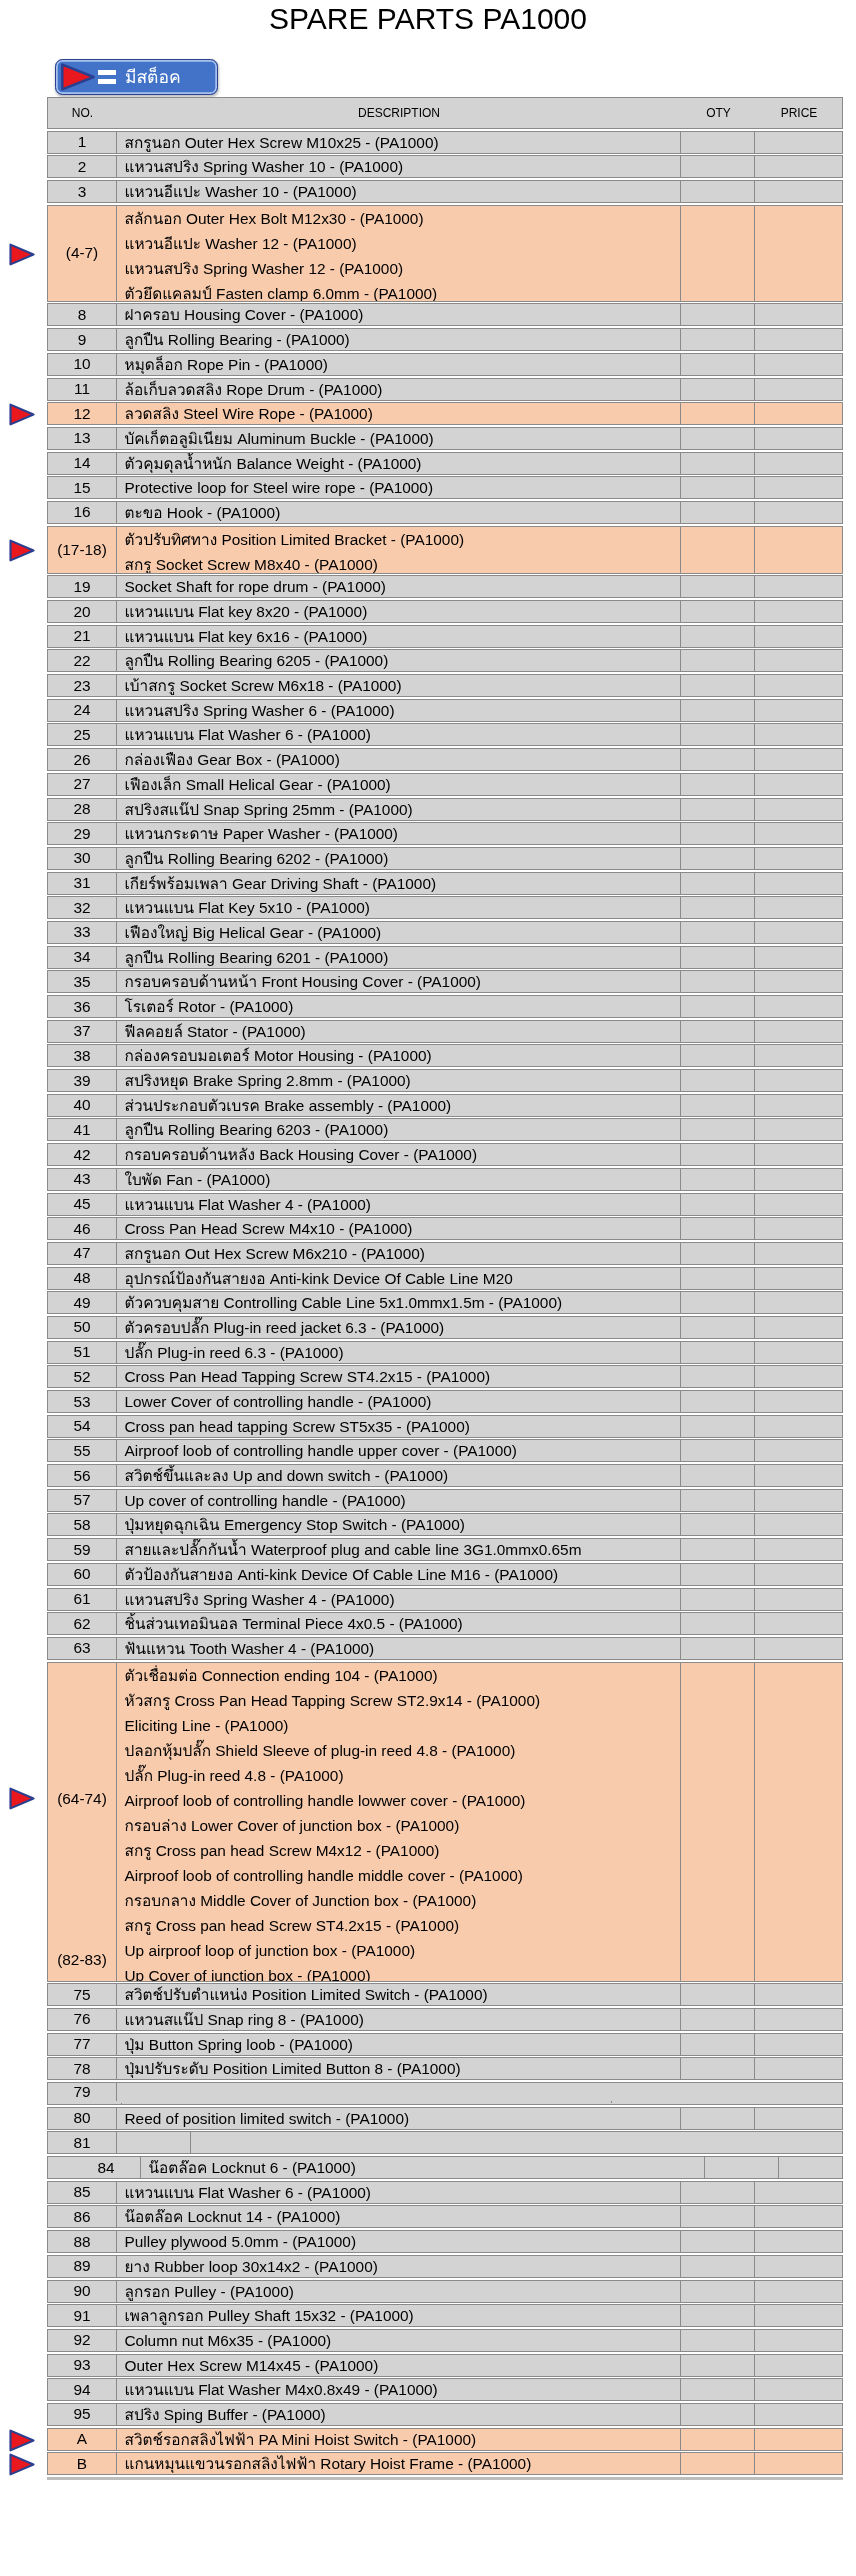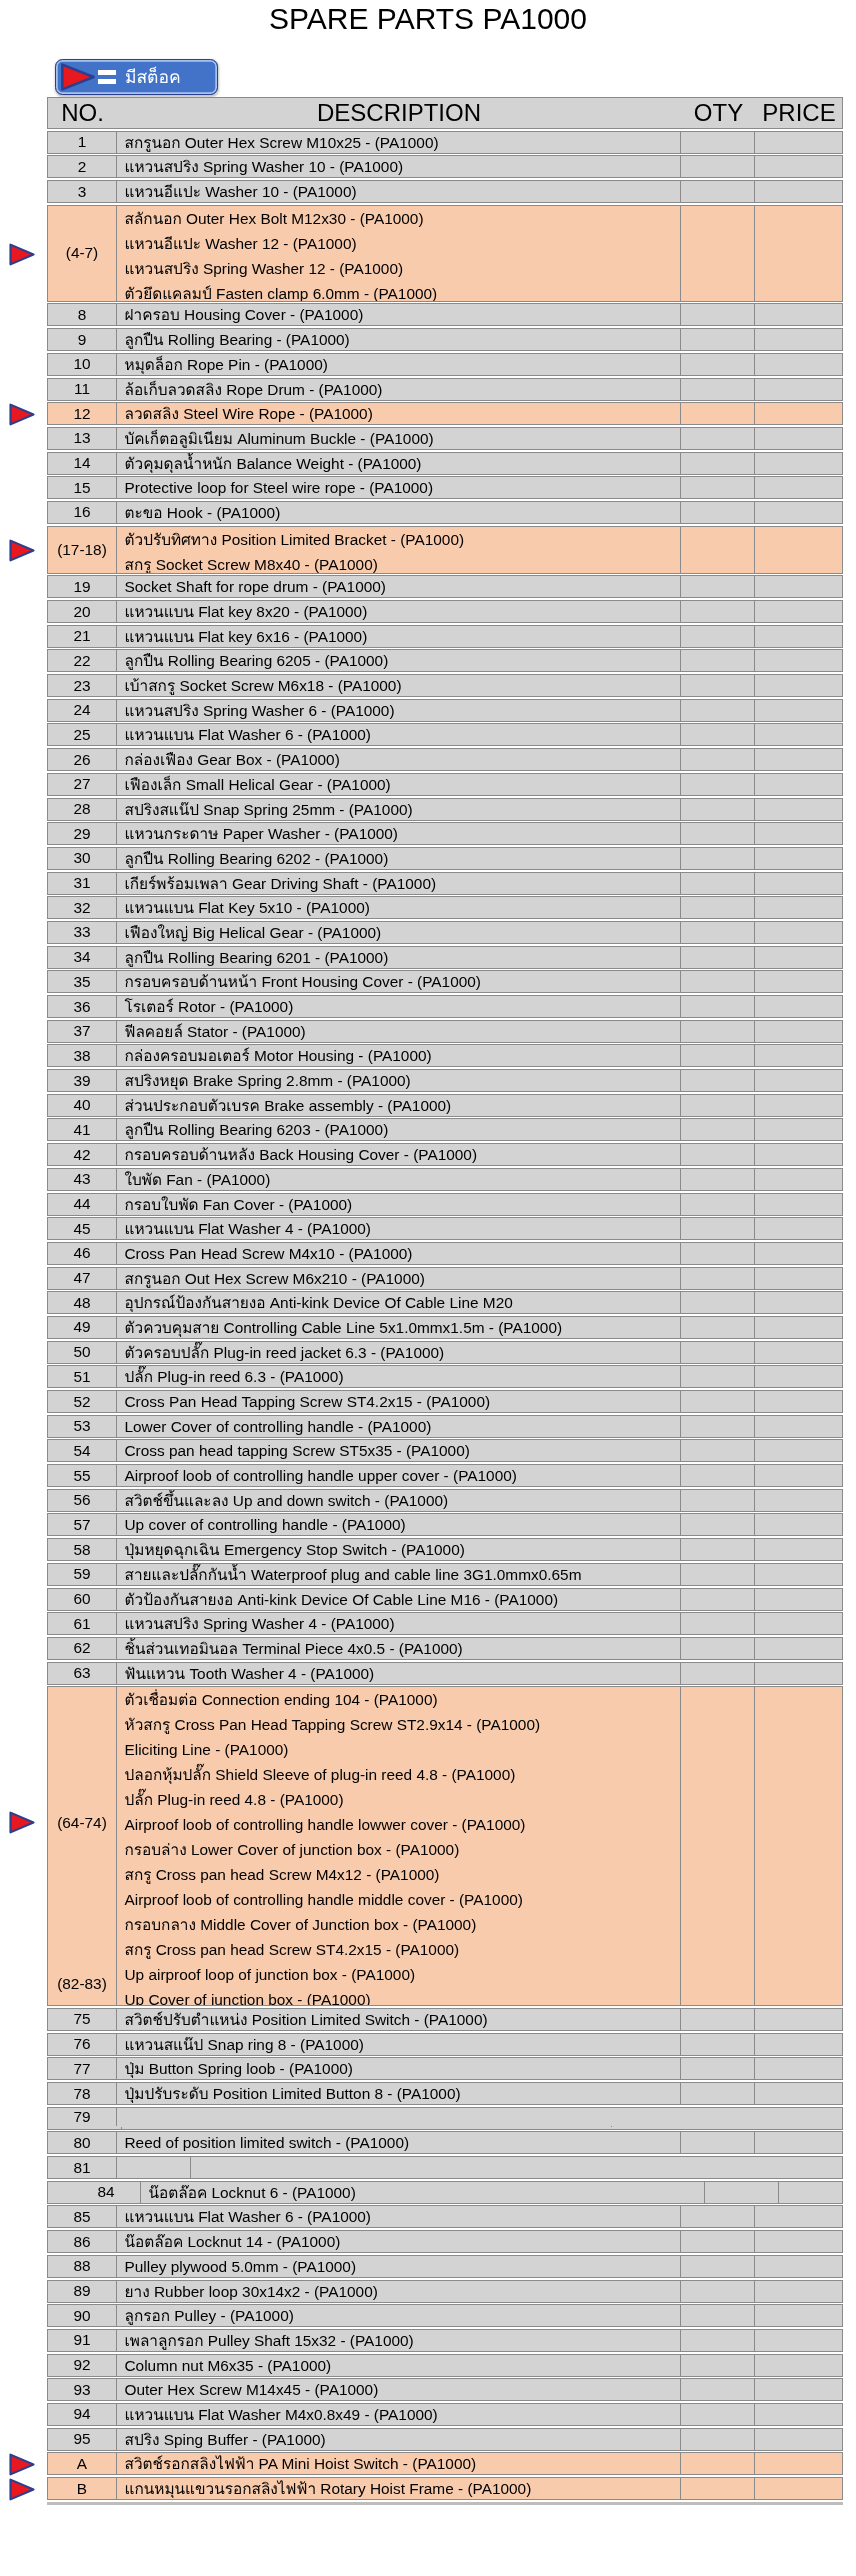--- a/index.html
+++ b/index.html
@@ -23,21 +23,21 @@
   .equals-icon{display:inline-block;margin-left:1.7px;flex:0 0 auto;}
   .equals-icon div{width:17.5px;height:5px;background:#ffffff;}
   .equals-icon div + div{margin-top:4.2px;}
   .legend-label{color:#ffffff;font-size:17.5px;margin-left:9.2px;white-space:nowrap;}
 
   
   .parts-table{position:absolute;left:47px;top:97px;width:796px;}
   .thead{
     display:flex;align-items:center;height:32px;margin-bottom:1.7px;
     background:#d3d3d3;border:0.8px solid #8a8a8a;box-sizing:border-box;
-    font-size:24px;
+    font-size:12px;
   }
   .thead .h-no{width:69px;text-align:center;}
   .thead .h-desc{width:564px;text-align:center;}
   .thead .h-qty{width:75px;text-align:center;}
   .thead .h-price{flex:1;text-align:center;}
 
   .row{
     display:flex;margin-bottom:1.7px;background:#d3d3d3;
     border:0.8px solid #8a8a8a;box-sizing:border-box;position:relative;
   }
@@ -483,30 +483,20 @@
           <span>43</span>
         </div>
         <div class="cell cell-desc">
           <div class="desc-line">ใบพัด Fan - (PA1000)</div>
         </div>
         <div class="cell cell-qty"></div>
         <div class="cell cell-price"></div>
       </div>
       <div class="row single" style="height: 23px;">
         <div class="cell cell-no">
-          <span>44</span>
-        </div>
-        <div class="cell cell-desc">
-          <div class="desc-line">กรอบใบพัด Fan Cover - (PA1000)</div>
-        </div>
-        <div class="cell cell-qty"></div>
-        <div class="cell cell-price"></div>
-      </div>
-      <div class="row single" style="height: 23px;">
-        <div class="cell cell-no">
           <span>45</span>
         </div>
         <div class="cell cell-desc">
           <div class="desc-line">แหวนแบน Flat Washer 4 - (PA1000)</div>
         </div>
         <div class="cell cell-qty"></div>
         <div class="cell cell-price"></div>
       </div>
       <div class="row single" style="height: 23px;">
         <div class="cell cell-no">

